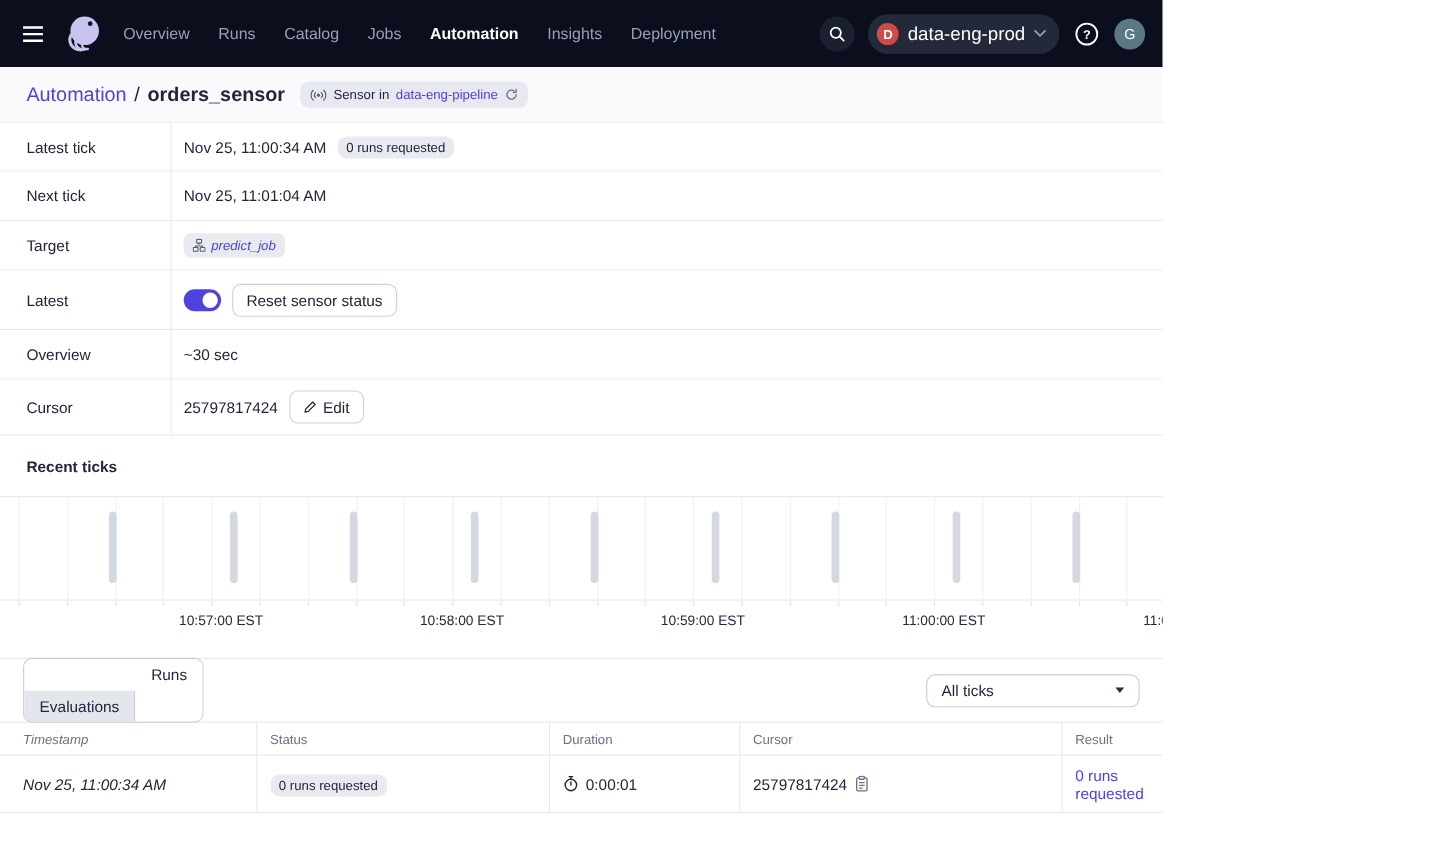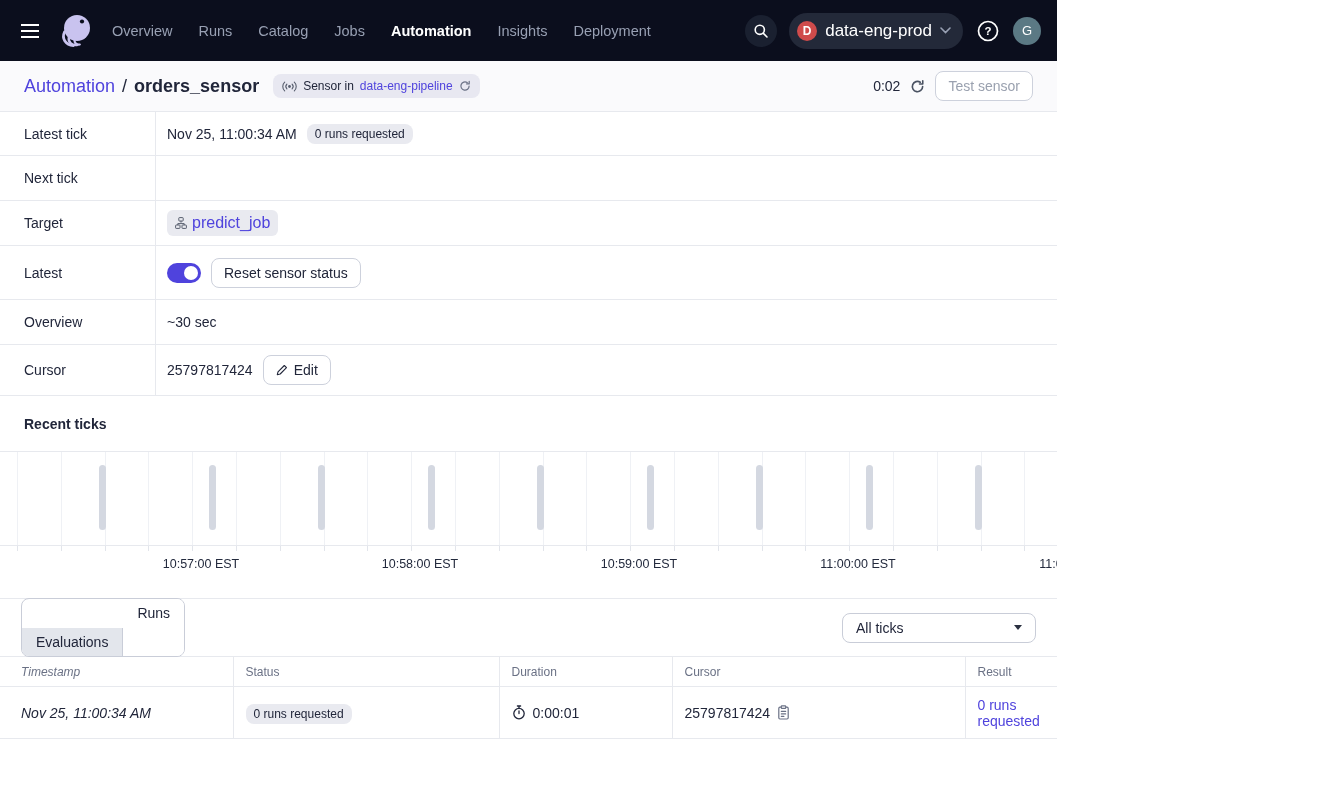--- a/index.html
+++ b/index.html
@@ -40,21 +40,21 @@
   .icon-btn{display:flex;align-items:center;justify-content:center;cursor:pointer;background:none;border:none;}
   .btn{background:#fff; border:1px solid var(--btn_border); border-radius:8px; font-size:14px; padding:6px 12px; cursor:pointer; color:var(--text); font-family:inherit; display:inline-flex; align-items:center; gap:6px;}
   .btn.disabled{color:#9AA1AF;}
 
   
   .drow{display:flex; align-items:stretch; border-bottom:1px solid var(--border); background:#fff;}
   .dlabel{width:156px; flex-shrink:0; display:flex; align-items:center; padding-left:24px; border-right:1px solid var(--border); font-size:14px;}
   .dval{display:flex; align-items:center; gap:10px; padding-left:11px; font-size:14px;}
   .h44{height:44px;} .h45{height:45px;} .h54{height:54px;} .h51{height:51px;}
   .badge{background:var(--badge_bg); border-radius:8px; padding:3px 8px; font-size:12px; color:var(--text); white-space:nowrap;}
-  .chip{background:var(--badge_bg); border-radius:6px; padding:4px 8px; font-size:16px; color:var(--accent); display:inline-flex; align-items:center; gap:5px; cursor:pointer;}
+  .chip{background:var(--badge_bg); border-radius:6px; padding:4px 8px; font-size:12px; color:var(--accent); display:inline-flex; align-items:center; gap:5px; cursor:pointer;font-style:italic;}
   .toggle{width:34px; height:20px; border-radius:10px; background:var(--accent); position:relative; cursor:pointer; flex-shrink:0;}
   .toggle .knob{position:absolute; top:3px; left:17px; width:14px; height:14px; border-radius:50%; background:#fff;}
   .link{color:var(--accent); cursor:pointer; text-decoration:none; font-size:14px; display:inline-flex; align-items:center; gap:8px;}
 
   
   .section-title{height:55px; display:flex; align-items:center; padding-left:24px; font-size:14px; font-weight:700;}
   .ticks-plot{position:relative; height:95px; border-top:1px solid var(--border); border-bottom:1px solid var(--border); overflow:visible;}
   .gridline{position:absolute; top:0; bottom:0; width:1px; background:#EFF1F5;}
   .tick-bar{position:absolute; top:13px; height:65px; width:7px; border-radius:3.5px; background:var(--tick_bar); cursor:pointer; z-index:2;}
   .now-line{position:absolute; top:0; height:101px; width:2px; background:var(--now_bg); z-index:3;}
@@ -156,41 +156,34 @@
       </span>
       <span>Sensor in</span>
       <a>data-eng-pipeline</a>
       <span class="icon-btn">
         <svg width="12" height="12" viewBox="0 0 14 14">
             <path d="M11.8 7A4.8 4.8 0 1 1 9.6 3" stroke="#6A7185" stroke-width="1.4" fill="none" stroke-linecap="round"></path>
             <path d="M11.9 1.6v3h-3" stroke="#6A7185" stroke-width="1.4" fill="none" stroke-linecap="round" stroke-linejoin="round"></path>
           </svg>
       </span>
     </div>
-    <div class="pheader-right">
-      <span class="countdown">0:02</span>
-      <span class="icon-btn">
-        <svg width="15" height="15" viewBox="0 0 14 14">
-            <path d="M11.8 7A4.8 4.8 0 1 1 9.6 3" stroke="#4A5262" stroke-width="1.5" fill="none" stroke-linecap="round"></path>
-            <path d="M11.9 1.6v3h-3" stroke="#4A5262" stroke-width="1.5" fill="none" stroke-linecap="round" stroke-linejoin="round"></path>
-          </svg>
-      </span>
-      <button class="btn disabled">Test sensor</button>
-    </div>
   </div>
 
   <div class="drow h44">
     <div class="dlabel">Latest tick</div>
     <div class="dval">
       <span>Nov 25, 11:00:34 AM</span>
       <span class="badge">0 runs requested</span>
     </div>
   </div>
   <div class="drow h45">
     <div class="dlabel">Next tick</div>
+    <div class="dval">
+        <span>Nov 25, 11:01:04 AM</span>
+      </div>
   </div>
   <div class="drow h45">
     <div class="dlabel">Target</div>
     <div class="dval">
       <span class="chip">
         <span>
           <svg width="12" height="12" viewBox="0 0 12 12">
               <rect x="3.8" y="0.6" width="4.4" height="3.4" rx="0.6" stroke="#565D6D" fill="none"></rect>
               <rect x="0.6" y="8" width="4.4" height="3.4" rx="0.6" stroke="#565D6D" fill="none"></rect>
               <rect x="7" y="8" width="4.4" height="3.4" rx="0.6" stroke="#565D6D" fill="none"></rect>

